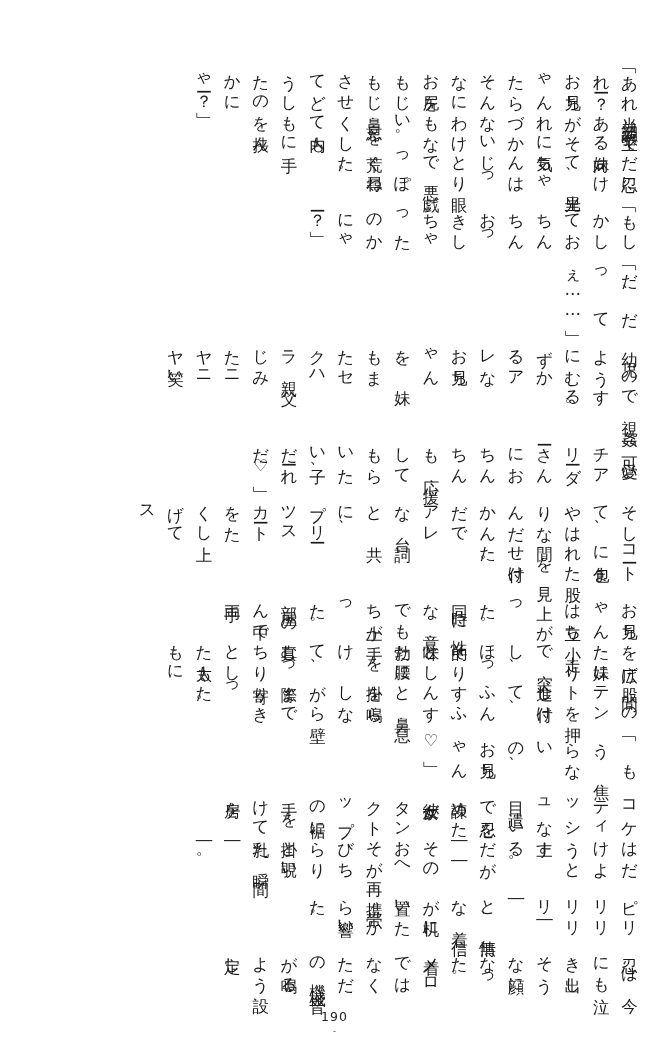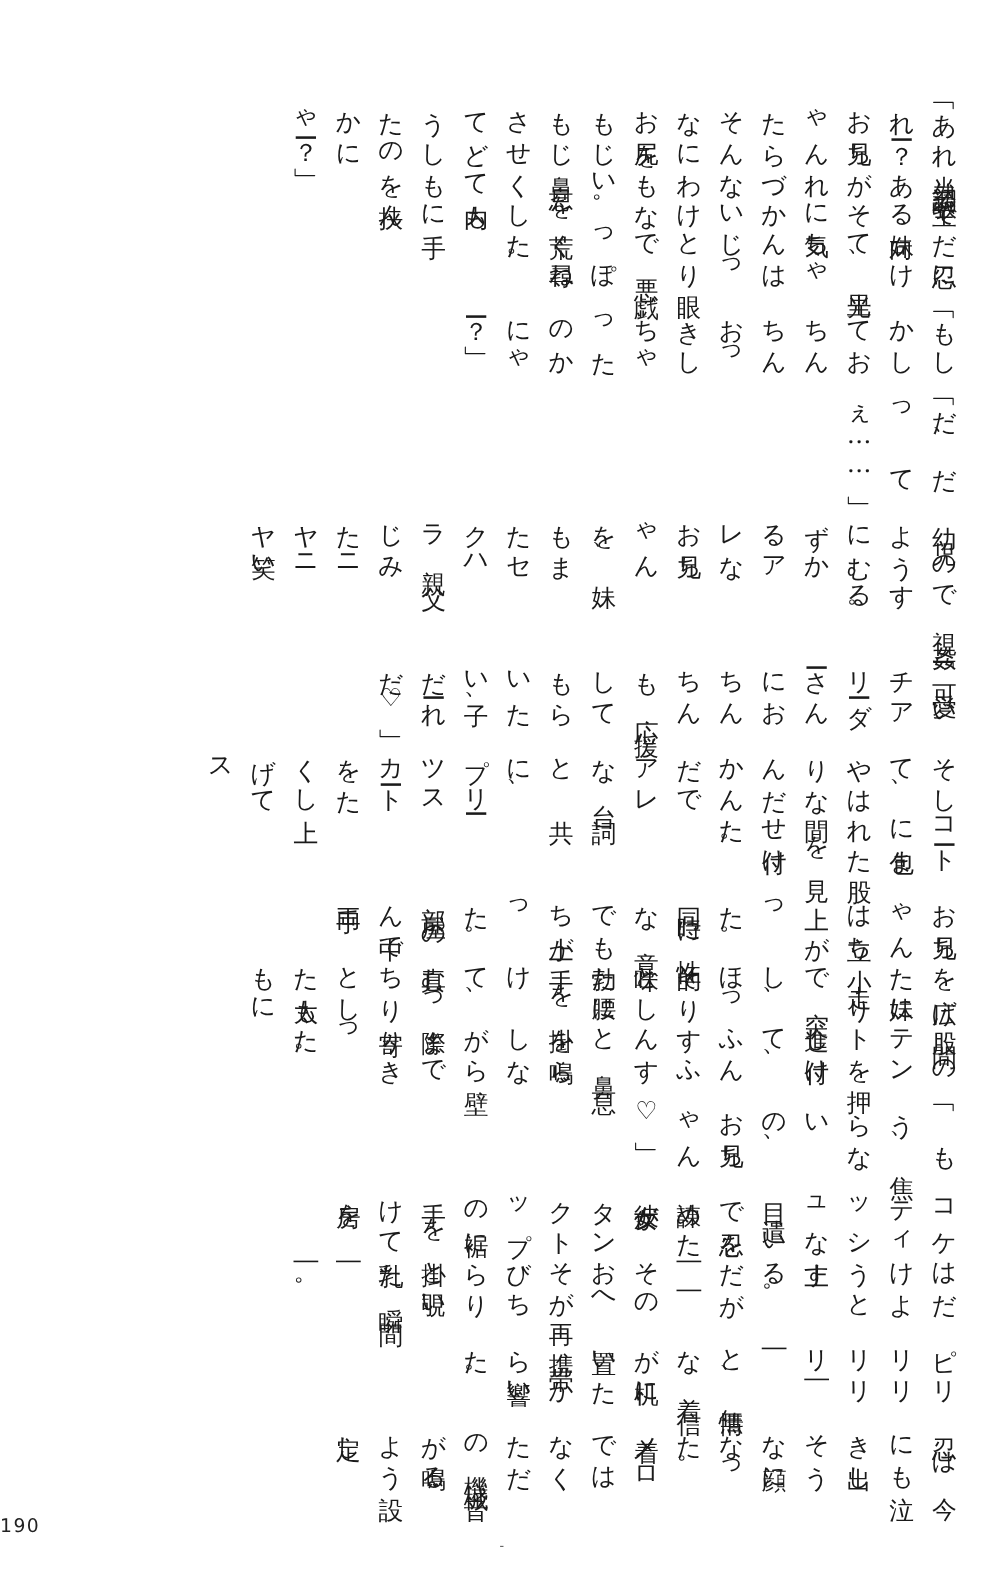--- a/index.html
+++ b/index.html
@@ -46,21 +46,21 @@
     padding: 0;
   }
   .line.indent {
     padding-top: 17px;
   }
   .page-number {
     position: absolute;
     bottom: 26px;
     left: 0;
     right: 0;
-    text-align: left;
+    text-align: center;
     font-size: 12.5px;
     font-family: "DejaVu Sans", "Liberation Sans", sans-serif;
     color: #222222;
     letter-spacing: 0.08em;
   }
   .page-number-tick {
     position: absolute;
     bottom: 14px;
     left: 0;
     right: 0;

